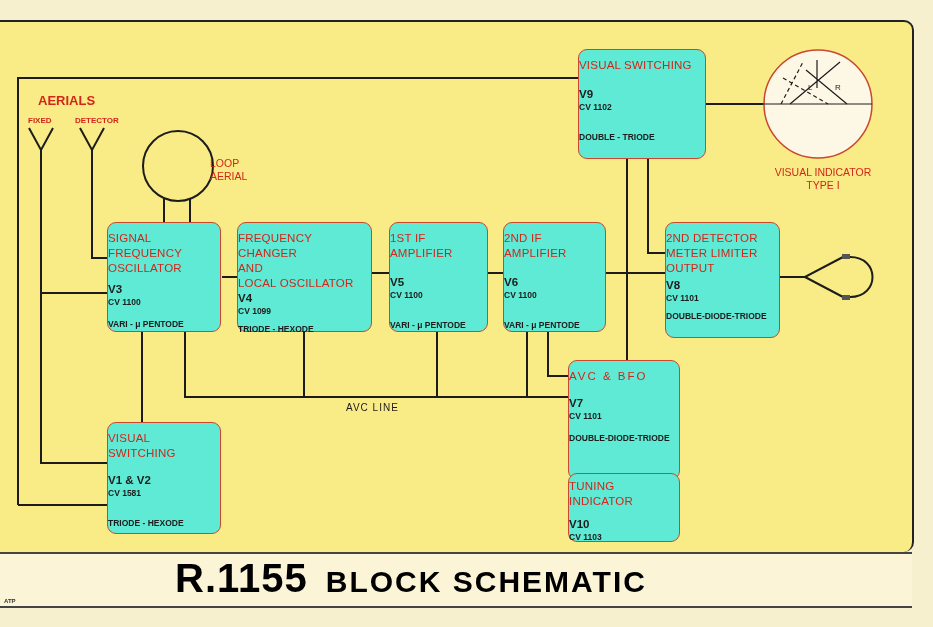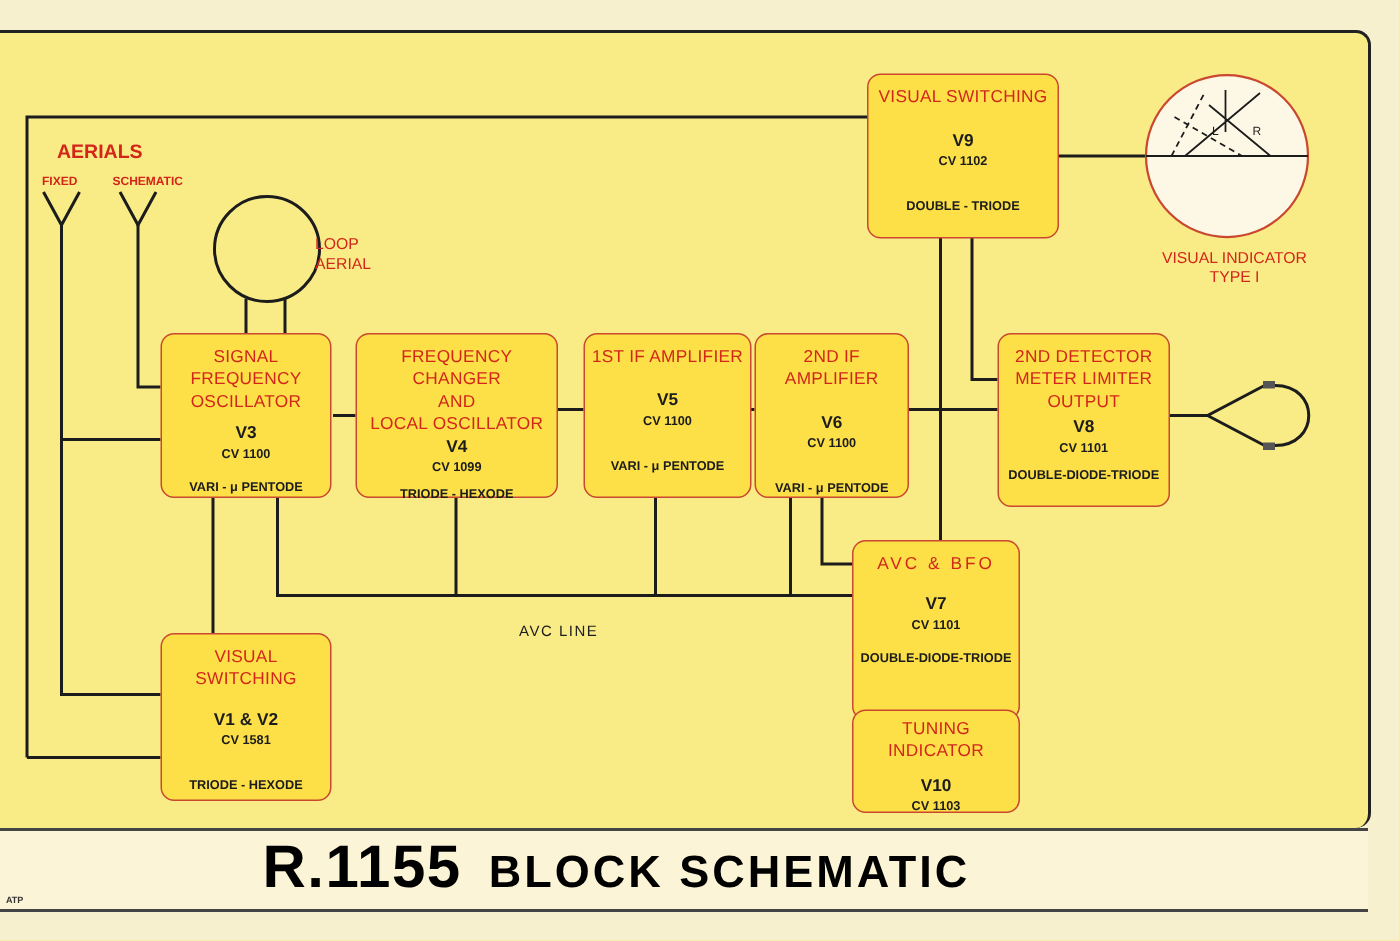--- a/index.html
+++ b/index.html
@@ -1,20 +1,20 @@
 <!DOCTYPE html>
 <html><head>
 <meta charset="utf-8">
 <style>
   html,body{margin:0;padding:0;}
   body{width:933px;height:627px;background:#f6f0cf;position:relative;overflow:hidden;font-family:"Liberation Sans",sans-serif;}
   #board{position:absolute;left:0;top:0;width:933px;height:627px;}
   .panel{position:absolute;left:0;top:20px;width:912px;height:530px;background:#f9ec86;border-top:2px solid #222;border-right:2px solid #222;border-radius:0 10px 10px 0;}
   .titlebar{position:absolute;left:0;top:552px;width:912px;height:52px;background:#fbf4d6;border-top:2px solid #444;border-bottom:2px solid #444;}
-  .block{position:absolute;background:#fde047;border:1.5px solid #c9482f;border-radius:9px;box-sizing:border-box;text-align:center;color:#1c1c1c;}
+  .block{position:absolute;background:#5eead4;border:1.5px solid #c9482f;border-radius:9px;box-sizing:border-box;text-align:left;color:#1c1c1c;}
   .block .t{color:#d2261a;font-size:11.5px;line-height:15px;margin-top:8px;letter-spacing:0.2px;}
   .block .v{font-size:11.5px;font-weight:bold;margin-top:6px;line-height:14px;}
   .block .cv{font-size:8.5px;font-weight:bold;line-height:12px;}
   .block .ty{font-size:8.5px;font-weight:bold;margin-top:10px;line-height:12px;}
   .lbl{position:absolute;color:#d2261a;font-size:10.5px;line-height:13px;text-align:center;}
   .lbl.sm{font-size:8px;font-weight:bold;}
   .blk{position:absolute;color:#1c1c1c;font-size:10px;}
   .main-title{position:absolute;left:175px;top:556px;color:#000000;font-weight:bold;white-space:nowrap;}
   .main-title .a{font-size:40px;letter-spacing:1px;}
   .main-title .b{font-size:30px;letter-spacing:2px;margin-left:18px;}
@@ -69,21 +69,21 @@
     <rect x="842" y="295" width="8" height="5" fill="#555" stroke="none"></rect>
 
     <circle cx="818" cy="104" r="54" fill="#fdf8e6" stroke="#c9482f" stroke-width="1.5"></circle>
     <path d="M764 104 H872" stroke-width="1.2"></path>
     <path d="M817 60 V88 M790 104 L840 62 M806 70 L847 104" stroke-width="1.2"></path>
     <path d="M781 104 L803 62 M783 78 L828 104" stroke-width="1.2" stroke-dasharray="4 3"></path>
   </svg>
 
   <div class="lbl" style="left:38px;top:94px;font-size:13px;font-weight:bold;">AERIALS</div>
   <div class="lbl sm" style="left:28px;top:114px;">FIXED</div>
-  <div class="lbl sm" style="left:75px;top:114px;">SCHEMATIC</div>
+  <div class="lbl sm" style="left:75px;top:114px;">DETECTOR</div>
   <div class="lbl" style="left:210px;top:157px;text-align:left;">
     <div>LOOP</div>
       <div>AERIAL</div>
   </div>
 
   <div class="block" style="left:107px;top:222px;width:114px;height:110px;">
     <div class="t">
         <div>SIGNAL FREQUENCY</div>
         <div>OSCILLATOR</div>
       </div>
@@ -96,21 +96,21 @@
     <div class="t">
         <div>FREQUENCY CHANGER</div>
         <div>AND</div>
         <div>LOCAL OSCILLATOR</div>
       </div>
     <div class="v" style="margin-top:0">V4</div>
     <div class="cv">CV 1099</div>
     <div class="ty" style="margin-top:6px">TRIODE - HEXODE</div>
   </div>
 
-  <div class="block" style="left:389px;top:222px;width:112px;height:110px;">
+  <div class="block" style="left:389px;top:222px;width:99px;height:110px;">
     <div class="t">1ST IF AMPLIFIER</div>
     <div class="v" style="margin-top:14px">V5</div>
     <div class="cv">CV 1100</div>
     <div class="ty" style="margin-top:18px">VARI - μ  PENTODE</div>
   </div>
 
   <div class="block" style="left:503px;top:222px;width:103px;height:110px;">
     <div class="t">2ND IF AMPLIFIER</div>
     <div class="v" style="margin-top:14px">V6</div>
     <div class="cv">CV 1100</div>
@@ -154,20 +154,20 @@
     <div class="cv">CV 1581</div>
     <div class="ty" style="margin-top:18px">TRIODE - HEXODE</div>
   </div>
 
   <div class="blk" style="left:808px;top:83px;font-size:8px;">L</div>
   <div class="blk" style="left:835px;top:83px;font-size:8px;">R</div>
   <div class="lbl" style="left:766px;top:166px;width:114px;">
     <div>VISUAL INDICATOR</div>
       <div>TYPE I</div>
   </div>
-  <div class="blk" style="left:346px;top:416px;letter-spacing:1px;">AVC LINE</div>
+  <div class="blk" style="left:346px;top:402px;letter-spacing:1px;">AVC LINE</div>
 
   <div class="titlebar"></div>
   <div class="main-title">
     <span class="a">R.1155</span><span class="b">BLOCK SCHEMATIC</span>
   </div>
   <div class="tiny" style="left:4px;top:598px;font-size:6px;font-weight:bold;">ATP</div>
 </div>
 
 </body></html>

